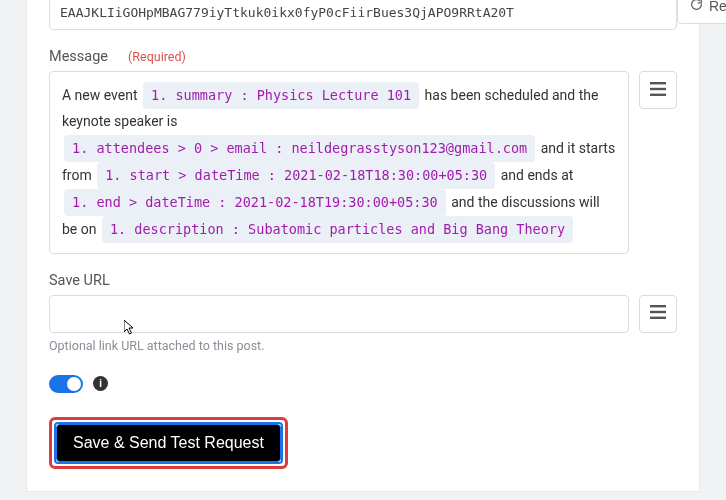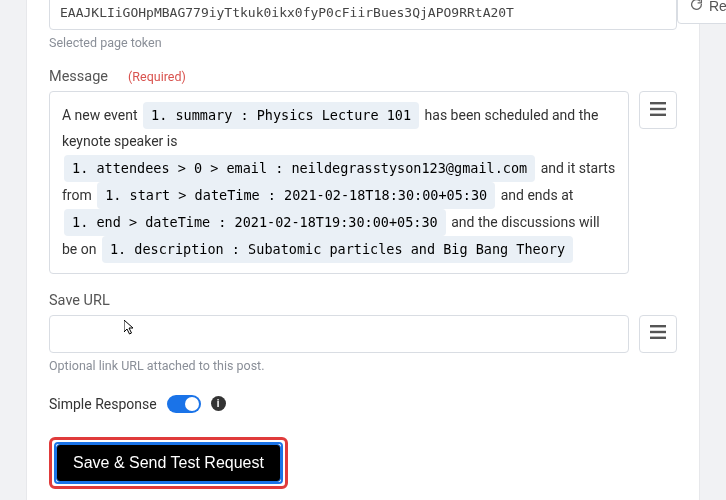--- a/index.html
+++ b/index.html
@@ -90,21 +90,21 @@
     color: #333;
     min-height: 168px;
   }
   .pill {
     display: inline-block;
     background: #eaf0f6;
     border-radius: 4px;
     padding: 1px 8px;
     font-family: ui-monospace, SFMono-Regular, Menlo, monospace;
     font-size: 13.5px;
-    color: #000000;
+    color: #a21caf;
     margin: 0 2px;
     vertical-align: baseline;
   }
   .link-input {
     flex: 1;
     border: 1px solid #d9dde3;
     border-radius: 4px;
     height: 38px;
     padding: 8px 10px;
   }
@@ -207,21 +207,20 @@
     <button class="btn refresh-btn" style="position:absolute; right:-94px; top:-6px;">
       <span>
         <svg width="13" height="13" viewBox="0 0 24 24" fill="none" stroke="#666" stroke-width="2.4" stroke-linecap="round">
             <path d="M21 12a9 9 0 1 1-3-6.7"></path>
             <path d="M21 3v6h-6"></path>
           </svg>
       </span>
       <span>Refresh</span>
     </button>
   </div>
-  <div class="helper">Selected page token</div>
 
   <div class="label">
     <span>Message</span>
     <span class="required">(Required)</span>
   </div>
 
   <div class="row">
     <div class="msg-box">
       <span>A new event </span><span class="pill">1. summary : Physics Lecture 101</span><span> has been scheduled and the keynote speaker is </span><span class="pill">1. attendees &gt; 0 &gt; email : neildegrasstyson123@gmail.com</span><span> and it starts from </span><span class="pill">1. start &gt; dateTime : 2021-02-18T18:30:00+05:30</span><span> and ends at </span><span class="pill">1. end &gt; dateTime : 2021-02-18T19:30:00+05:30</span><span> and the discussions will be on </span><span class="pill">1. description : Subatomic particles and Big Bang Theory</span>
     </div>
@@ -247,21 +246,20 @@
             <rect y="0" width="16" height="2.4" fill="#555"></rect>
             <rect y="5.8" width="16" height="2.4" fill="#555"></rect>
             <rect y="11.6" width="16" height="2.4" fill="#555"></rect>
           </svg>
       </span>
     </div>
   </div>
   <div class="helper">Optional link URL attached to this post.</div>
 
   <div class="toggle-row">
-    <span>Simple Response</span>
     <div class="toggle"></div>
     <span class="info-icon">i</span>
   </div>
 
   <div class="actions">
     <span class="hl-red">
       <span class="hl-blue">
         <button class="primary-btn">Save &amp; Send Test Request</button>
       </span>
     </span>

